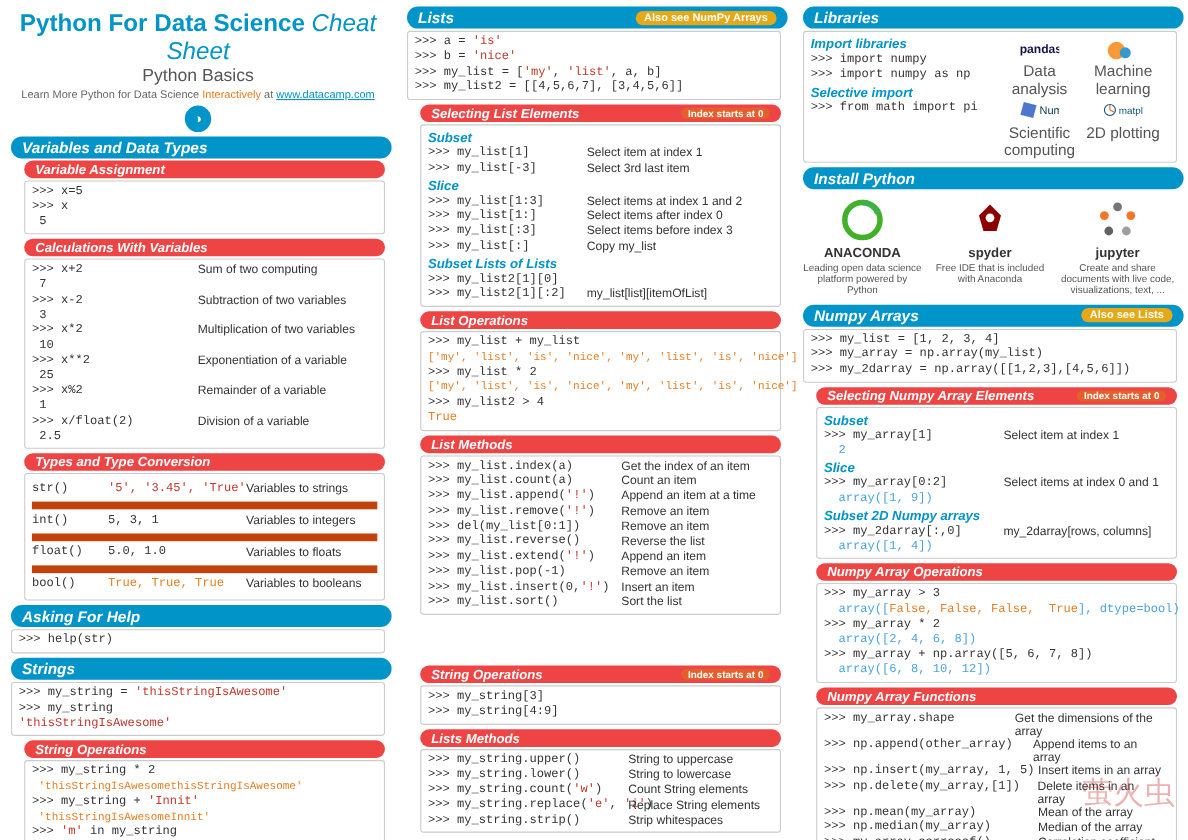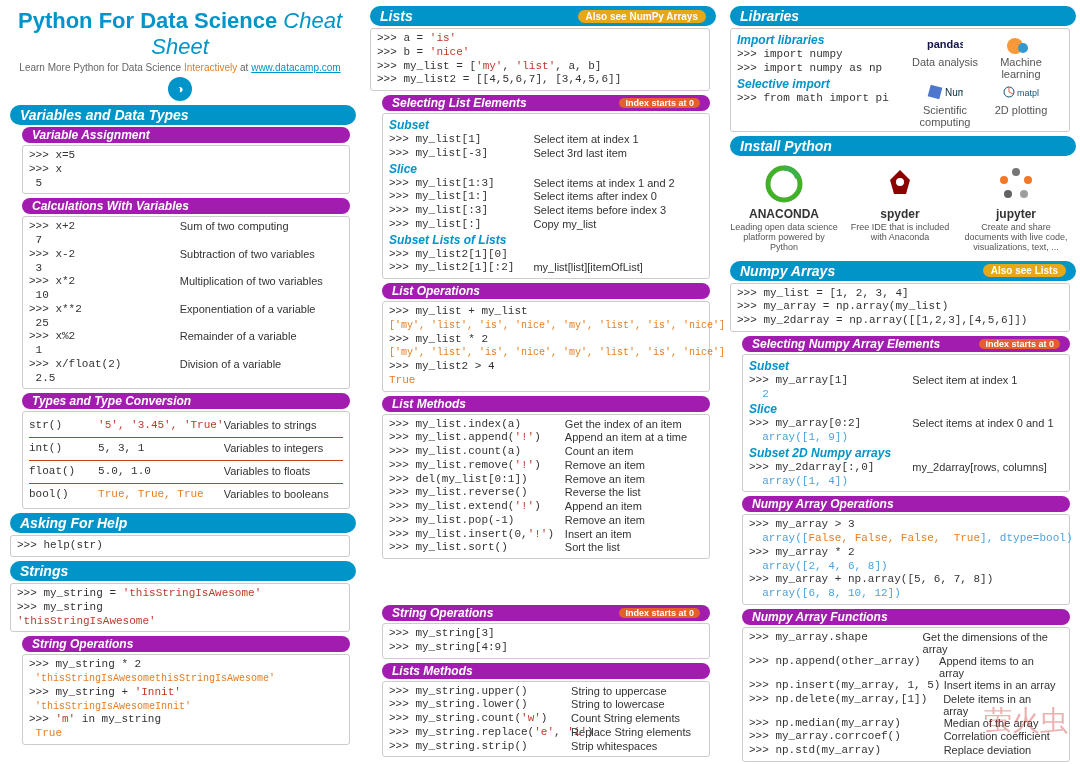--- a/index.html
+++ b/index.html
@@ -15,48 +15,48 @@
 .header .ttl { font-size: 22px; font-weight: 700; color: #0094c9; }
 .header .ttl i { font-style: italic; font-weight: 400; }
 .header .sub { font-size: 16px; color: #555; margin-top: 1px; }
 .header .small { font-size: 10px; color: #666; margin-top: 2px; }
 .header .small .o { color: #e67e22; }
 .header .small .l { color: #0094c9; text-decoration: underline; }
 .header .badge { width: 24px; height: 24px; border-radius: 50%; background: #0094c9; display: inline-flex; align-items: center; justify-content: center; margin-top: 4px; color: #fff; font-size: 12px; }
 
 
 .bar { background: #0094c9; color: #fff; font-size: 14px; font-weight: 700; font-style: italic; padding: 2px 10px; border-radius: 10px; margin: 2px 0 2px 6px; display: flex; justify-content: space-between; align-items: center; }
-.bar2 { background: #a21caf; color: #fff; font-size: 12px; font-weight: 700; font-style: italic; padding: 1px 10px; border-radius: 9px; margin: 2px 6px 2px 18px; display: flex; justify-content: space-between; align-items: center; }
+.bar2 { background: #ef4444; color: #fff; font-size: 12px; font-weight: 700; font-style: italic; padding: 1px 10px; border-radius: 9px; margin: 2px 6px 2px 18px; display: flex; justify-content: space-between; align-items: center; }
 .pill-y { background: #e6a817; color: #fff; font-size: 10px; font-style: normal; font-weight: 700; padding: 1px 8px; border-radius: 8px; }
 .pill-o { background: #e45f2b; color: #fff; font-size: 9px; font-style: normal; font-weight: 700; padding: 0 6px; border-radius: 7px; }
 
 
 .box { border: 1px solid #ccc; border-radius: 3px; margin: 2px 6px 4px 6px; padding: 3px 6px; }
 .box2 { margin-left: 18px; }
 .subhead { color: #0094c9; font-weight: 700; font-style: italic; font-size: 12px; margin: 1px 0; }
 
 
 .c { font-family: "Courier New", monospace; font-size: 11px; white-space: pre; line-height: 1.25; color: #333; }
 .c .s { color: #c0392b; }
 .c .r { color: #4aa3df; }
 .c .ob { color: #e67e22; }
 .c .ot { color: #e67e22; font-size: 10px; }
 
 .row { display: flex; }
 .row > div { padding-right: 4px; }
 .desc { font-size: 11px; color: #333; }
 .tbody { display: flex; flex-direction: column; }
-.trow { display: flex; border-top: 1px solid #c2410c; padding: 4px 0; }
+.trow { display: flex; border-top: 7px solid #c2410c; padding: 4px 0; }
 .trow:first-child { border-top: none; }
 
 
 .libicons { display: flex; justify-content: space-around; padding: 2px 4px 0; }
 .libi { text-align: center; width: 70px; }
 .libi .ic { width: 36px; height: 20px; margin: 0 auto 2px; display: flex; align-items: center; }
-.libi .lbl { font-size: 11px; color: #555; }
+.libi .lbl { font-size: 14px; color: #555; }
 
 
 .install { display: flex; justify-content: space-around; padding: 6px 2px; }
 .inst { text-align: center; width: 110px; }
 .inst .ic { width: 60px; height: 40px; margin: 0 auto 3px; display: flex; align-items: center; justify-content: center; }
 .inst .nm { font-size: 12px; font-weight: 700; color: #333; }
 .inst .ds { font-size: 9px; color: #555; line-height: 1.1; margin-top: 2px; }
 
 
 .footer { background: #0094c9; color: #fff; text-align: center; padding: 4px; margin: 4px 6px 0 6px; border-radius: 4px; position: relative; }
@@ -64,20 +64,21 @@
 .wm { position: absolute; right: 12px; bottom: 24px; font-size: 28px; color: rgba(200,30,30,.35); pointer-events: none; font-family: serif; }
 </style>
 </head>
 <body>
 
 <div class="page">
 
   <div class="col col1">
     <div class="header">
       <div class="ttl"><span>Python For Data Science </span><i>Cheat Sheet</i></div>
+      <div class="sub">Python Basics</div>
       <div class="small">
         <span>Learn More Python for Data Science </span><span class="o">Interactively</span><span> at  </span><a class="l">www.datacamp.com</a>
       </div>
       <div class="badge">◑</div>
     </div>
 
     <div class="bar">
         <span>Variables and Data Types</span>
       </div>
     <div class="bar2">
@@ -259,26 +260,26 @@
     <div class="bar2">
         <span>List Methods</span>
       </div>
     <div class="box box2">
       <div id="lmeth-rows">
           <div class="row">
             <div class="c" style="width:56%">&gt;&gt;&gt; my_list.index(a)</div>
             <div class="desc">Get the index of an item</div>
           </div>
           <div class="row">
+            <div class="c" style="width:56%">&gt;&gt;&gt; my_list.count(a)</div>
+            <div class="desc">Count an item</div>
+          </div>
+          <div class="row">
             <div class="c" style="width:56%">&gt;&gt;&gt; my_list.append(<span class="s">'!'</span>)</div>
             <div class="desc">Append an item at a time</div>
-          </div>
-          <div class="row">
-            <div class="c" style="width:56%">&gt;&gt;&gt; my_list.count(a)</div>
-            <div class="desc">Count an item</div>
           </div>
           <div class="row">
             <div class="c" style="width:56%">&gt;&gt;&gt; my_list.remove(<span class="s">'!'</span>)</div>
             <div class="desc">Remove an item</div>
           </div>
           <div class="row">
             <div class="c" style="width:56%">&gt;&gt;&gt; del(my_list[0:1])</div>
             <div class="desc">Remove an item</div>
           </div>
           <div class="row">
@@ -503,20 +504,24 @@
           </div>
           <div class="row">
             <div class="c" style="width:62%">&gt;&gt;&gt; np.insert(my_array, 1, 5)</div>
             <div class="desc">Insert items in an array</div>
           </div>
           <div class="row">
             <div class="c" style="width:62%">&gt;&gt;&gt; np.delete(my_array,[1])</div>
             <div class="desc">Delete items in an array</div>
           </div>
           <div class="row">
+            <div class="c" style="width:62%">&gt;&gt;&gt; np.mean(my_array)</div>
+            <div class="desc">Mean of the array</div>
+          </div>
+          <div class="row">
             <div class="c" style="width:62%">&gt;&gt;&gt; np.median(my_array)</div>
             <div class="desc">Median of the array</div>
           </div>
           <div class="row">
             <div class="c" style="width:62%">&gt;&gt;&gt; my_array.corrcoef()</div>
             <div class="desc">Correlation coefficient</div>
           </div>
           <div class="row">
             <div class="c" style="width:62%">&gt;&gt;&gt; np.std(my_array)</div>
             <div class="desc">Replace deviation</div>

